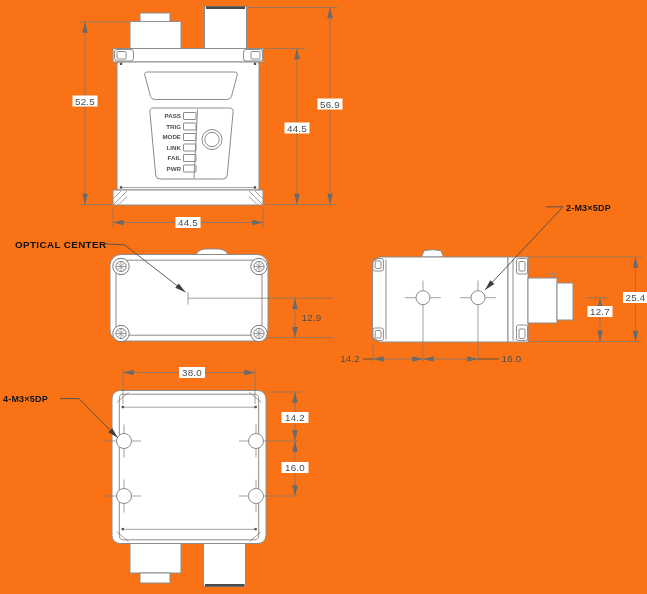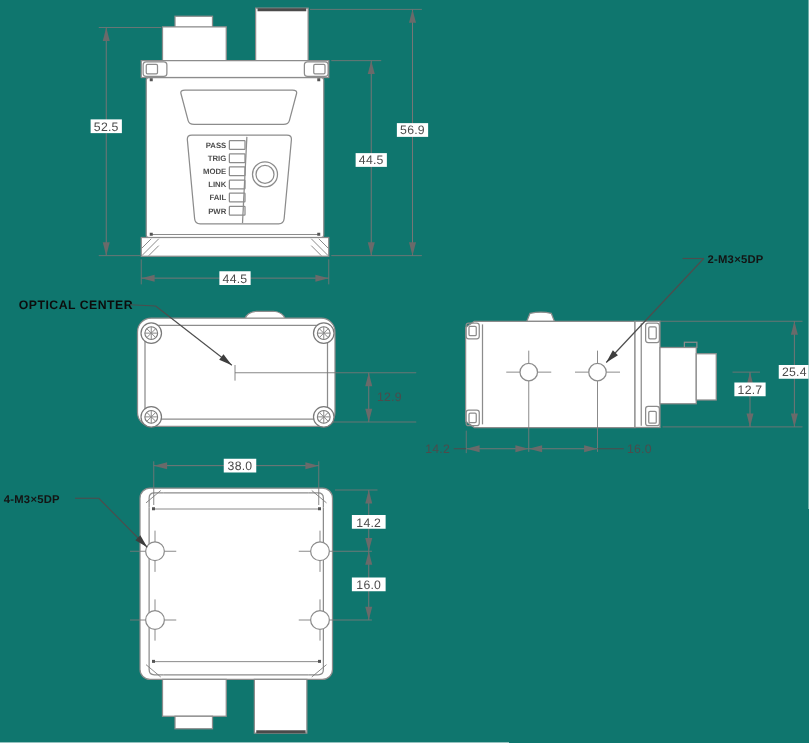--- a/index.html
+++ b/index.html
@@ -1,16 +1,16 @@
 <!DOCTYPE html>
 <html><head>
 <meta charset="utf-8">
 <style>
   html,body{margin:0;padding:0;background:#fff;}
-  .stage{position:relative;width:647px;height:594px;background:#0f766e;overflow:hidden;}
+  .stage{position:relative;width:647px;height:594px;background:#f97316;overflow:hidden;}
   svg{display:block;}
   .geo{stroke:#8c8c8c;stroke-width:1;fill:none;}
   .geow{stroke:#8c8c8c;stroke-width:1;fill:#fff;}
   .thin{stroke:#7a7a7a;stroke-width:.7;fill:none;}
   .dark{stroke:#4a4a4a;stroke-width:2.4;fill:none;}
   .ext{stroke:#767676;stroke-width:.7;fill:none;}
   .dim{stroke:#767676;stroke-width:.8;fill:none;marker-start:url(#arr);marker-end:url(#arr);}
   .lead{stroke:#4d4d4d;stroke-width:.9;fill:none;marker-end:url(#arr2);}
   .dash{stroke:#4d4d4d;stroke-width:.9;fill:none;}
   .dimtxt{font:9.8px "Liberation Sans",sans-serif;fill:#4c4c4c;letter-spacing:.2px;}

